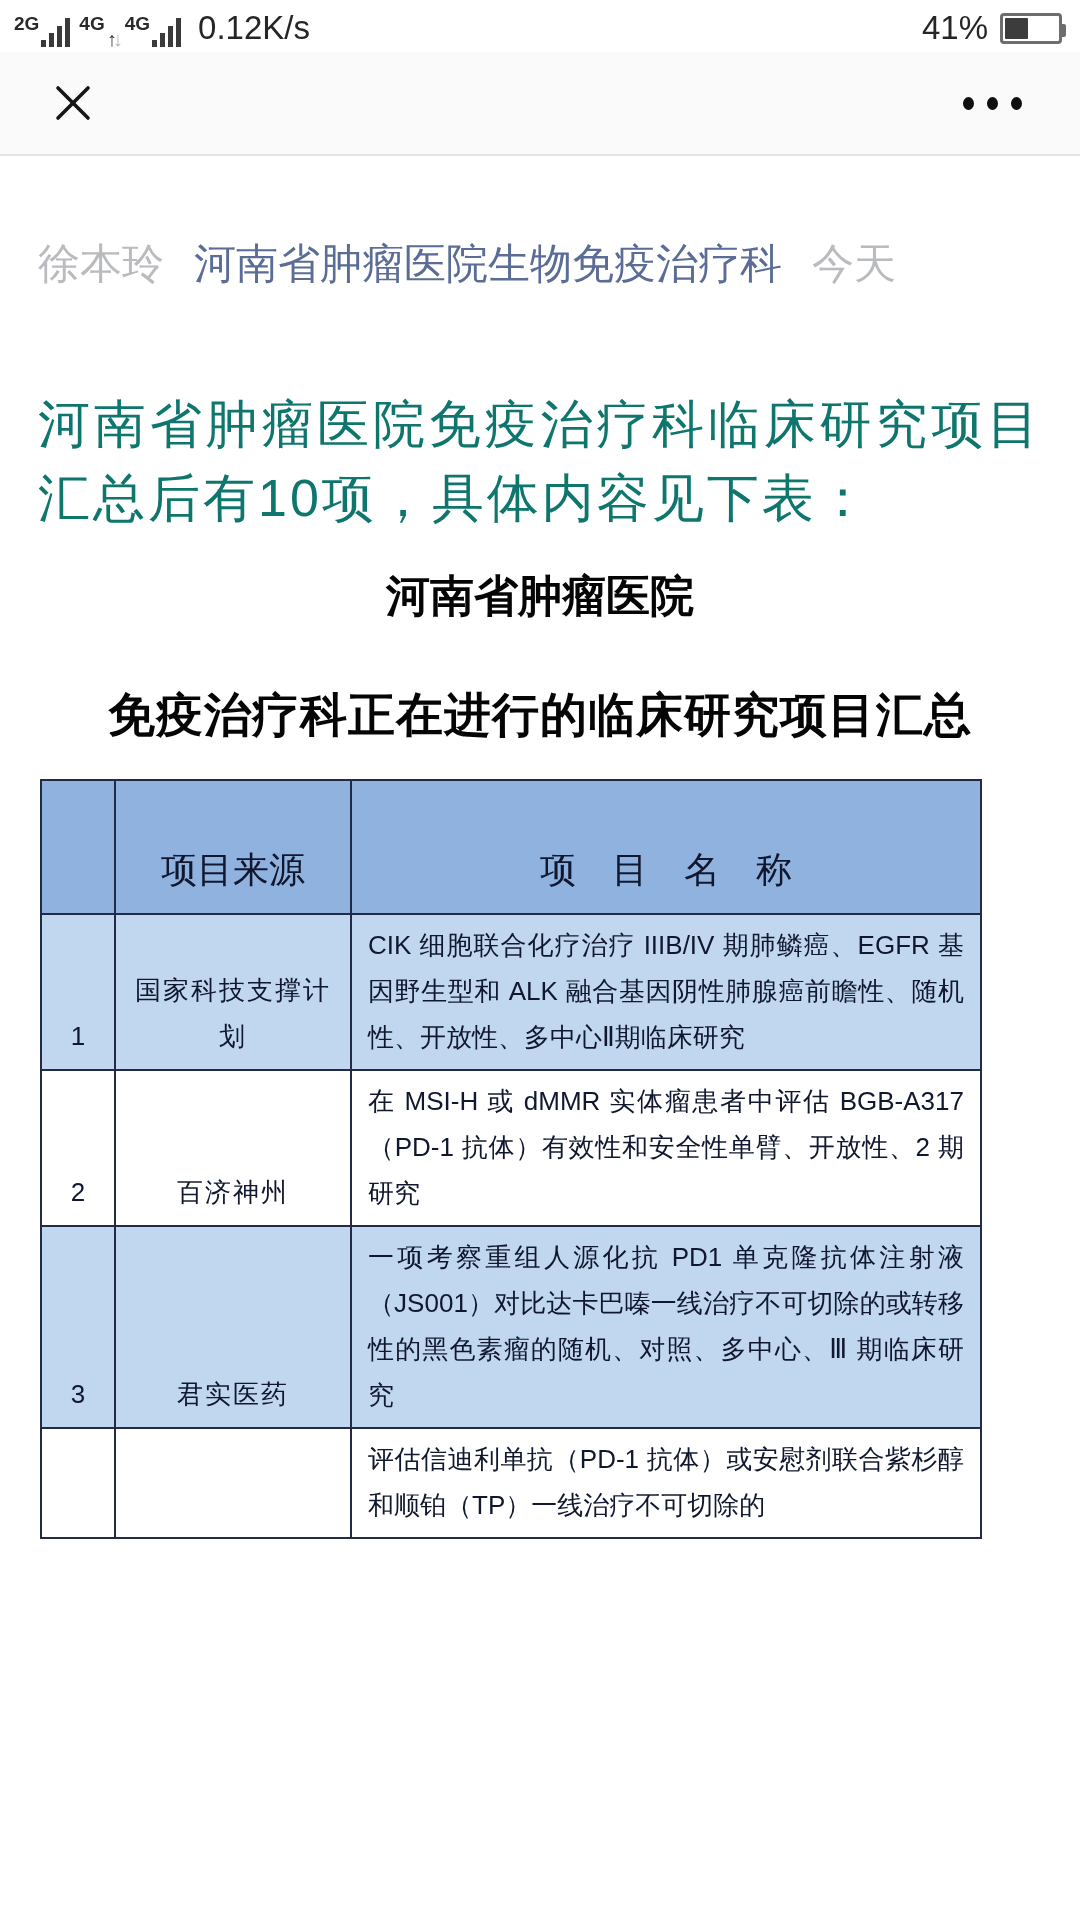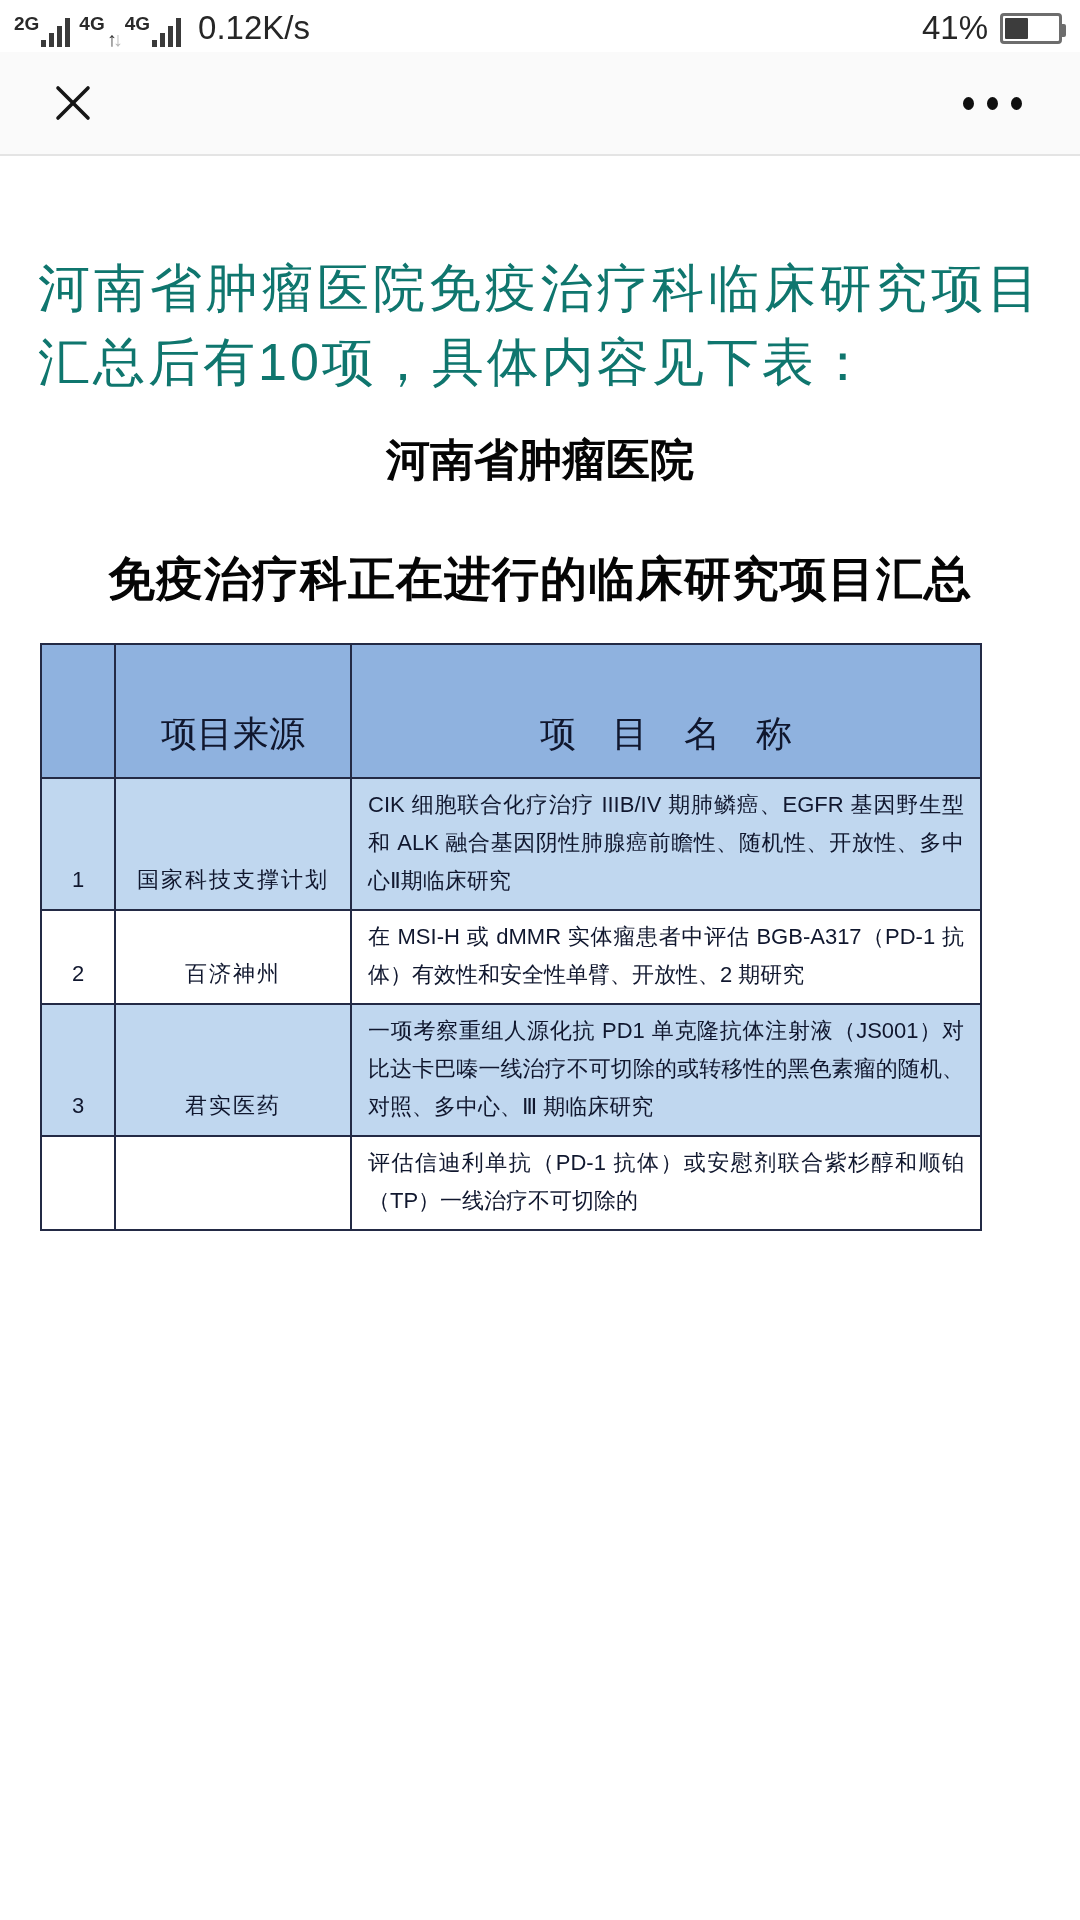--- a/index.html
+++ b/index.html
@@ -70,21 +70,21 @@
     color:#10172e;
   }
   table.projects col.c-idx{ width:74px; }
   table.projects col.c-src{ width:236px; }
   table.projects col.c-name{ width:630px; }
   table.projects th, table.projects td{ border:2px solid #232a45;margin-top:36px; }
   thead th{
     height:134px; background:#8fb2df; vertical-align:bottom;
     font-weight:400; font-size:36px; padding-bottom:18px; text-align:center;
   }
-  tbody td{ font-size:22px; line-height:38px; }
+  tbody td{ font-size:26px; line-height:46px; }
   td.idx{ text-align:center; vertical-align:bottom; padding-bottom:10px; }
   td.src{ text-align:center; vertical-align:bottom; padding:0 12px 10px; letter-spacing:2px; }
   td.name{ text-align:left; vertical-align:top; padding:7px 16px 9px; text-align:justify; }
   tr.alt{ background:#c0d7ef; }
   tr.plain{ background:#ffffff; }
 </style>
 </head>
 <body>
 
 <div class="screen">
@@ -133,20 +133,25 @@
     <div class="more-btn">
         <s></s>
         <s></s>
         <s></s>
       </div>
   </div>
 
   <div class="article">
 
 
+    <div class="meta">
+      <span class="author">徐本玲</span>
+      <span class="account">河南省肿瘤医院生物免疫治疗科</span>
+      <span class="date">今天</span>
+    </div>
 
     <p class="intro">河南省肿瘤医院免疫治疗科临床研究项目汇总后有10项，具体内容见下表：</p>
 
     <div class="tbl-title1">河南省肿瘤医院</div>
     <div class="tbl-title2">免疫治疗科正在进行的临床研究项目汇总</div>
 
     <table class="projects">
       <colgroup>
           <col class="c-idx">
           <col class="c-src">

